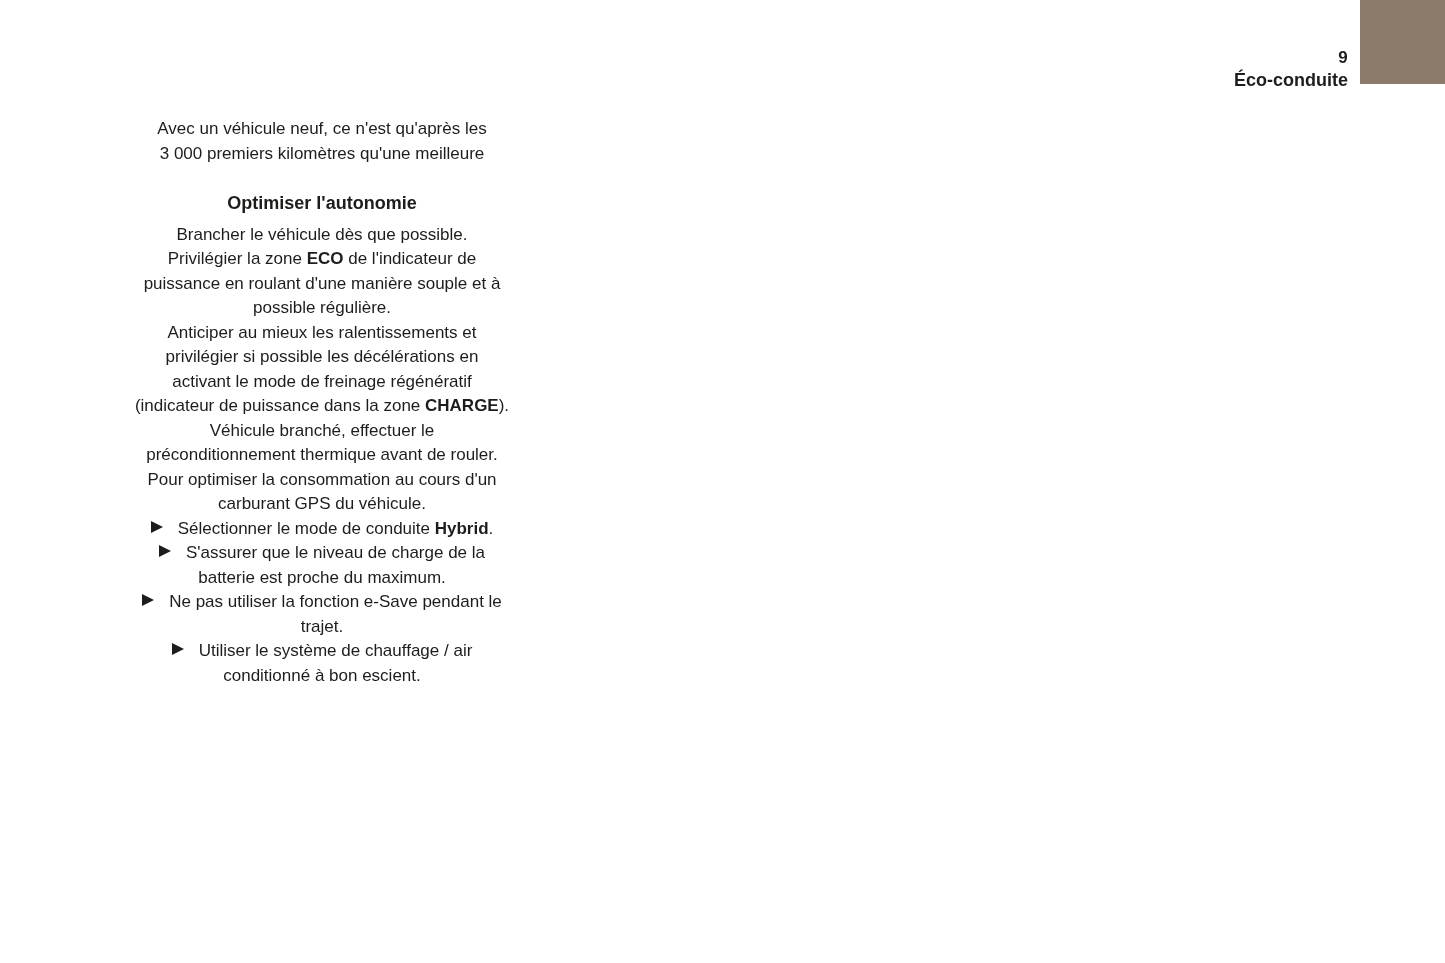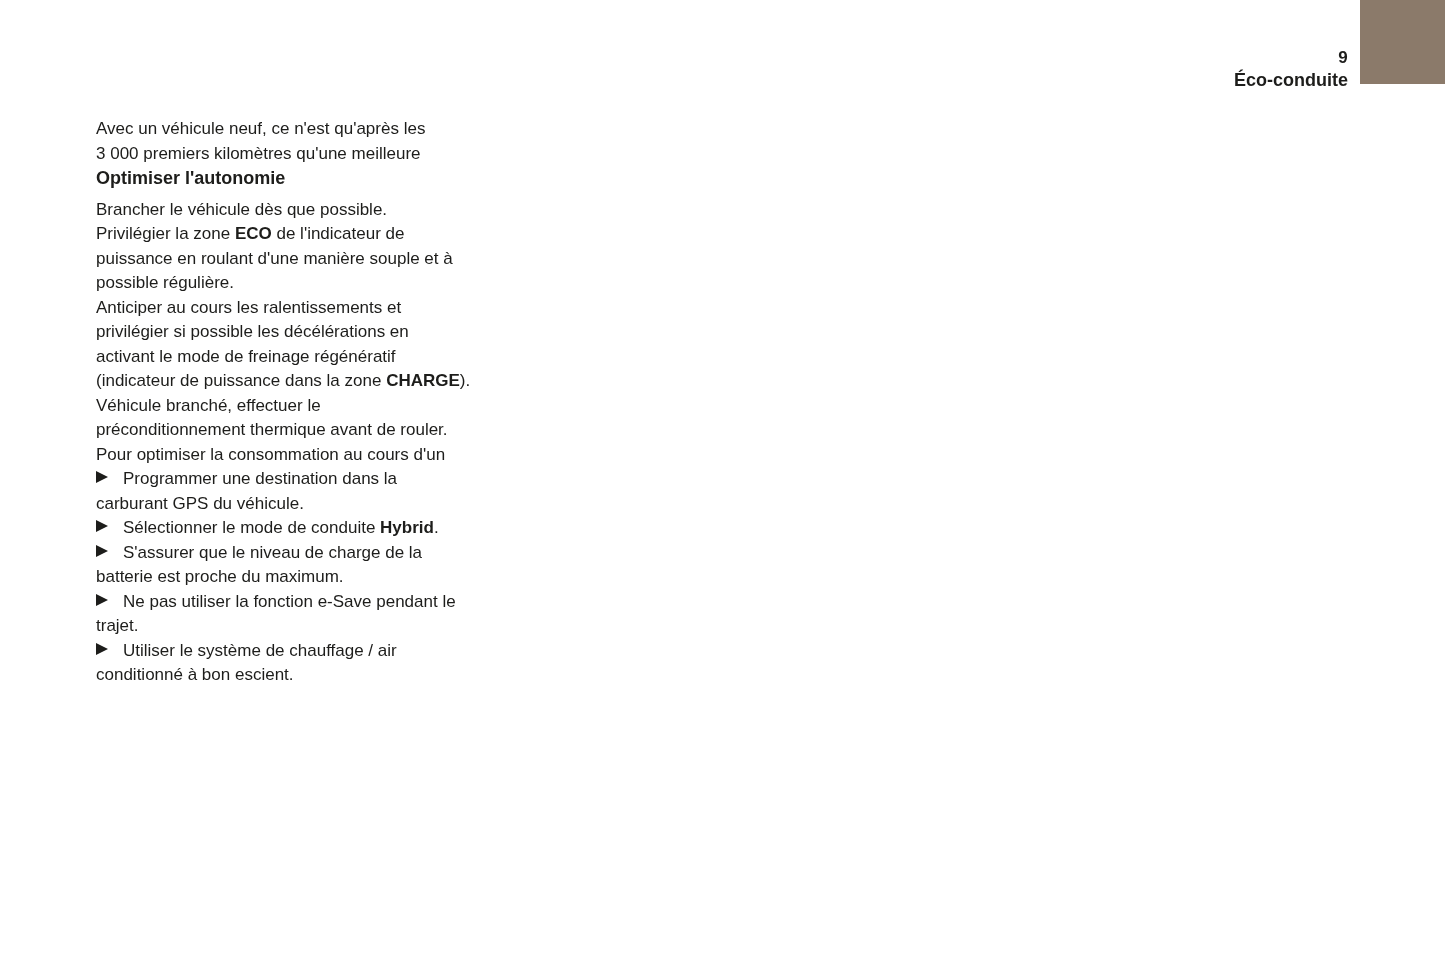--- a/index.html
+++ b/index.html
@@ -11,25 +11,25 @@
   }
   .corner-tab{
     position:absolute;top:0;right:0;width:85px;height:84px;
   }
   .page-header{
     position:absolute;top:47px;right:97px;text-align:right;line-height:22px;
   }
   .page-number{font-size:17px;font-weight:bold;letter-spacing:.2px}
   .chapter-title{font-size:18px;font-weight:700}
   .article{
-    position:absolute;left:96px;top:117px;width:500px;
-    font-size:17px;line-height:24.5px;white-space:nowrap;
+    position:absolute;left:72px;top:117px;width:500px;
+    font-size:17px;line-height:24.5px;white-space:nowrap;text-align:center;
   }
   .line{height:24.5px}
-  .heading{font-size:18px;font-weight:bold;margin-top:0;margin-bottom:7px}
+  .heading{font-size:18px;font-weight:bold;margin-top:25px;margin-bottom:7px}
   b{font-weight:bold}
   .tri{
     display:inline-block;width:0;height:0;
     border-left:12px solid #1d1d1b;
     border-top:6px solid transparent;
     border-bottom:6px solid transparent;
     margin-right:15px;transform:translateY(-1px);
   }
 </style>
 </head>
@@ -48,29 +48,28 @@
 
     <div class="line">Avec un véhicule neuf, ce n'est qu'après les</div>
     <div class="line">3 000 premiers kilomètres qu'une meilleure</div>
 
     <div class="line heading">Optimiser l'autonomie</div>
 
     <div class="line">Brancher le véhicule dès que possible.</div>
     <div class="line"><span>Privilégier la zone </span><b>ECO</b><span> de l'indicateur de</span></div>
     <div class="line">puissance en roulant d'une manière souple et à</div>
     <div class="line">possible régulière.</div>
-    <div class="line">Anticiper au cours les ralentissements et</div>
+    <div class="line">Anticiper au mieux les ralentissements et</div>
     <div class="line">privilégier si possible les décélérations en</div>
     <div class="line">activant le mode de freinage régénératif</div>
     <div class="line"><span>(indicateur de puissance dans la zone </span><b>CHARGE</b><span>).</span></div>
     <div class="line">Véhicule branché, effectuer le</div>
     <div class="line">préconditionnement thermique avant de rouler.</div>
     <div class="line">Pour optimiser la consommation au cours d'un</div>
 
-    <div class="line"><span class="tri"></span><span>Programmer une destination dans la</span></div>
     <div class="line">carburant GPS du véhicule.</div>
 
     <div class="line"><span class="tri"></span><span>Sélectionner le mode de conduite </span><b>Hybrid</b><span>.</span></div>
 
     <div class="line"><span class="tri"></span><span>S'assurer que le niveau de charge de la</span></div>
     <div class="line">batterie est proche du maximum.</div>
 
     <div class="line"><span class="tri"></span><span>Ne pas utiliser la fonction e-Save pendant le</span></div>
     <div class="line">trajet.</div>
 

